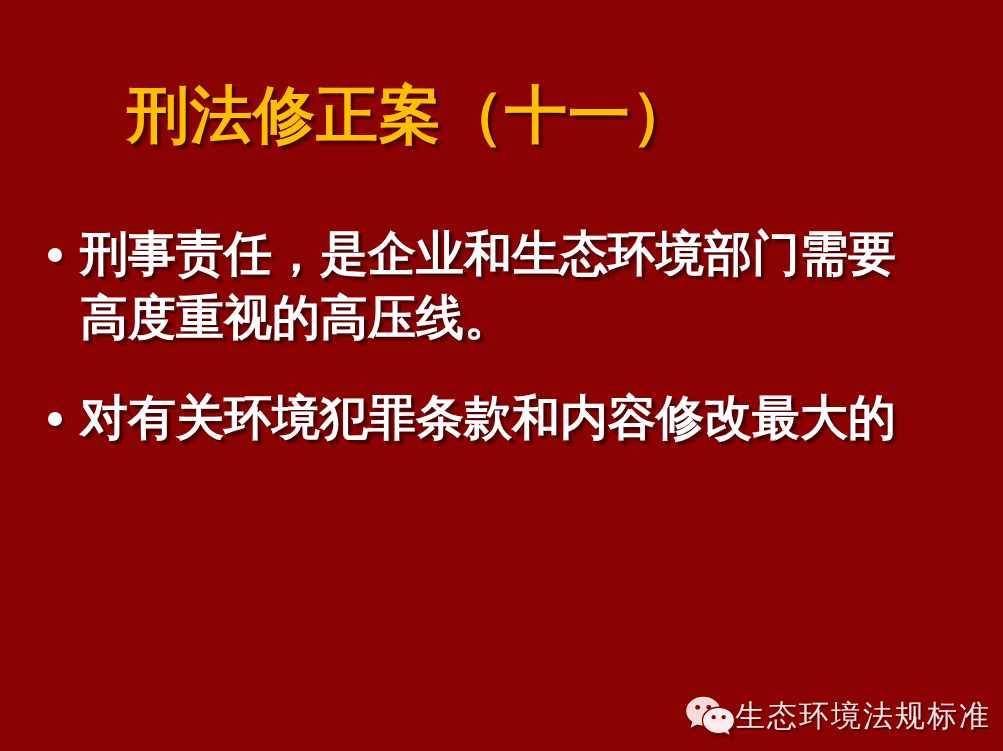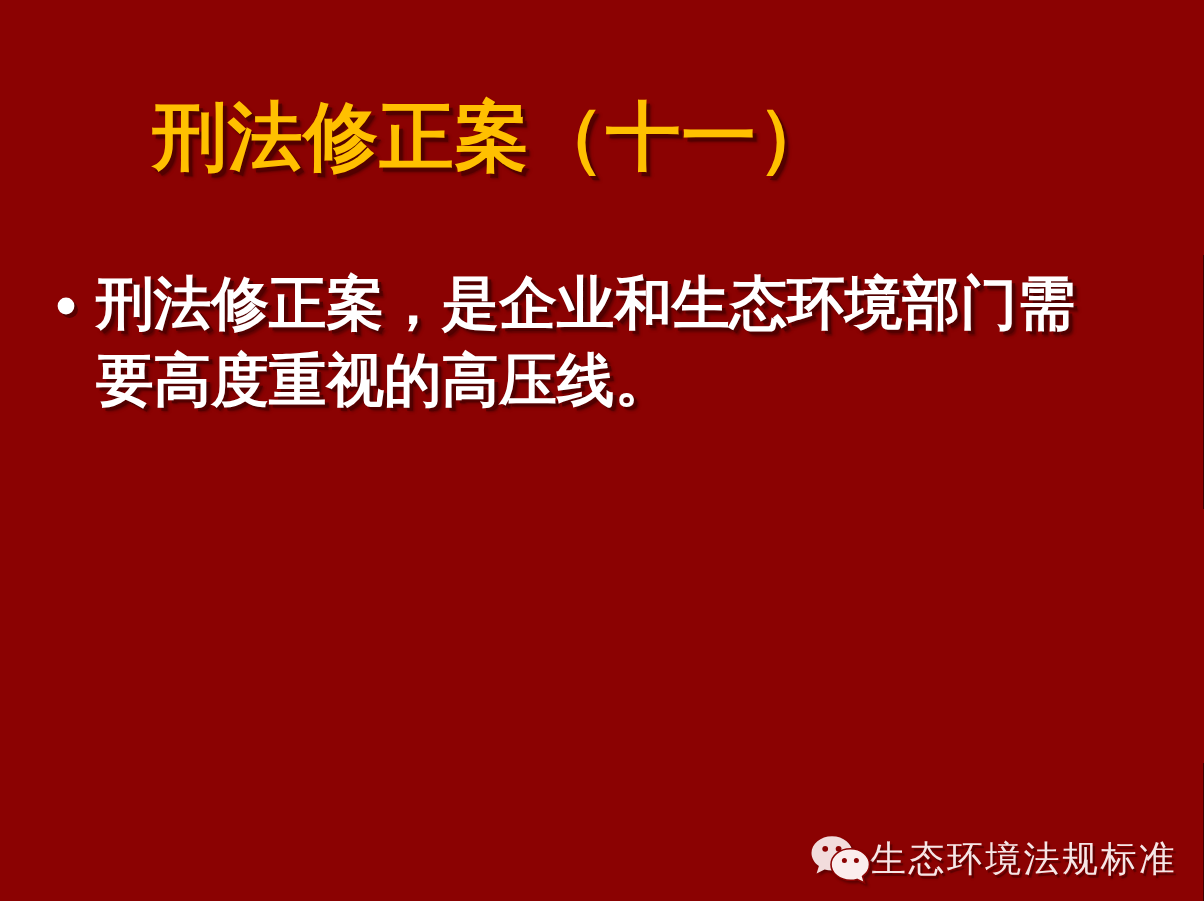--- a/index.html
+++ b/index.html
@@ -82,21 +82,21 @@
   }
 
   
   #bullet-text-0 {
     max-width: 820px;
   }
 
   
   #footer-watermark {
     position: absolute;
-    right: 22px;
+    right: 12px;
     bottom: 14px;
     display: flex;
     align-items: center;
   }
 
   #wechat-icon {
     display: block;
     width: 50px;
     height: 42px;
     flex: 0 0 auto;
@@ -118,24 +118,28 @@
 <div id="slide">
 
   <div id="title-block">
     <span id="slide-title">刑法修正案（十一）</span>
   </div>
 
   <div id="body-block">
 
     <div class="bullet-row">
       <span class="bullet-marker"></span>
-      <span class="bullet-text" id="bullet-text-0">刑法修正案，是企业和生态环境部门需要高度重视的高压线。</span>
+      <span class="bullet-text" id="bullet-text-0">刑事责任，是企业和生态环境部门需要高度重视的高压线。</span>
     </div>
 
 
+    <div class="bullet-row">
+      <span class="bullet-marker"></span>
+      <span class="bullet-text" id="bullet-text-2">对有关环境犯罪条款和内容修改最大的</span>
+    </div>
 
   </div>
 
   <div id="footer-watermark">
     <svg id="wechat-icon" viewBox="0 0 60 50">
 
       <path d="M22 2 C10.5 2 1.5 9.6 1.5 18.9 C1.5 24.1 4.4 28.8 8.9 31.9
                L6.6 39.2 L14.6 35.2 C16.9 35.9 19.4 36.3 22 36.3
                C33.5 36.3 42.5 28.3 42.5 18.9 C42.5 9.6 33.5 2 22 2 Z" fill="#F2DCDC"></path>
       <circle cx="15.2" cy="14.6" r="2.9" fill="#8B0202"></circle>

